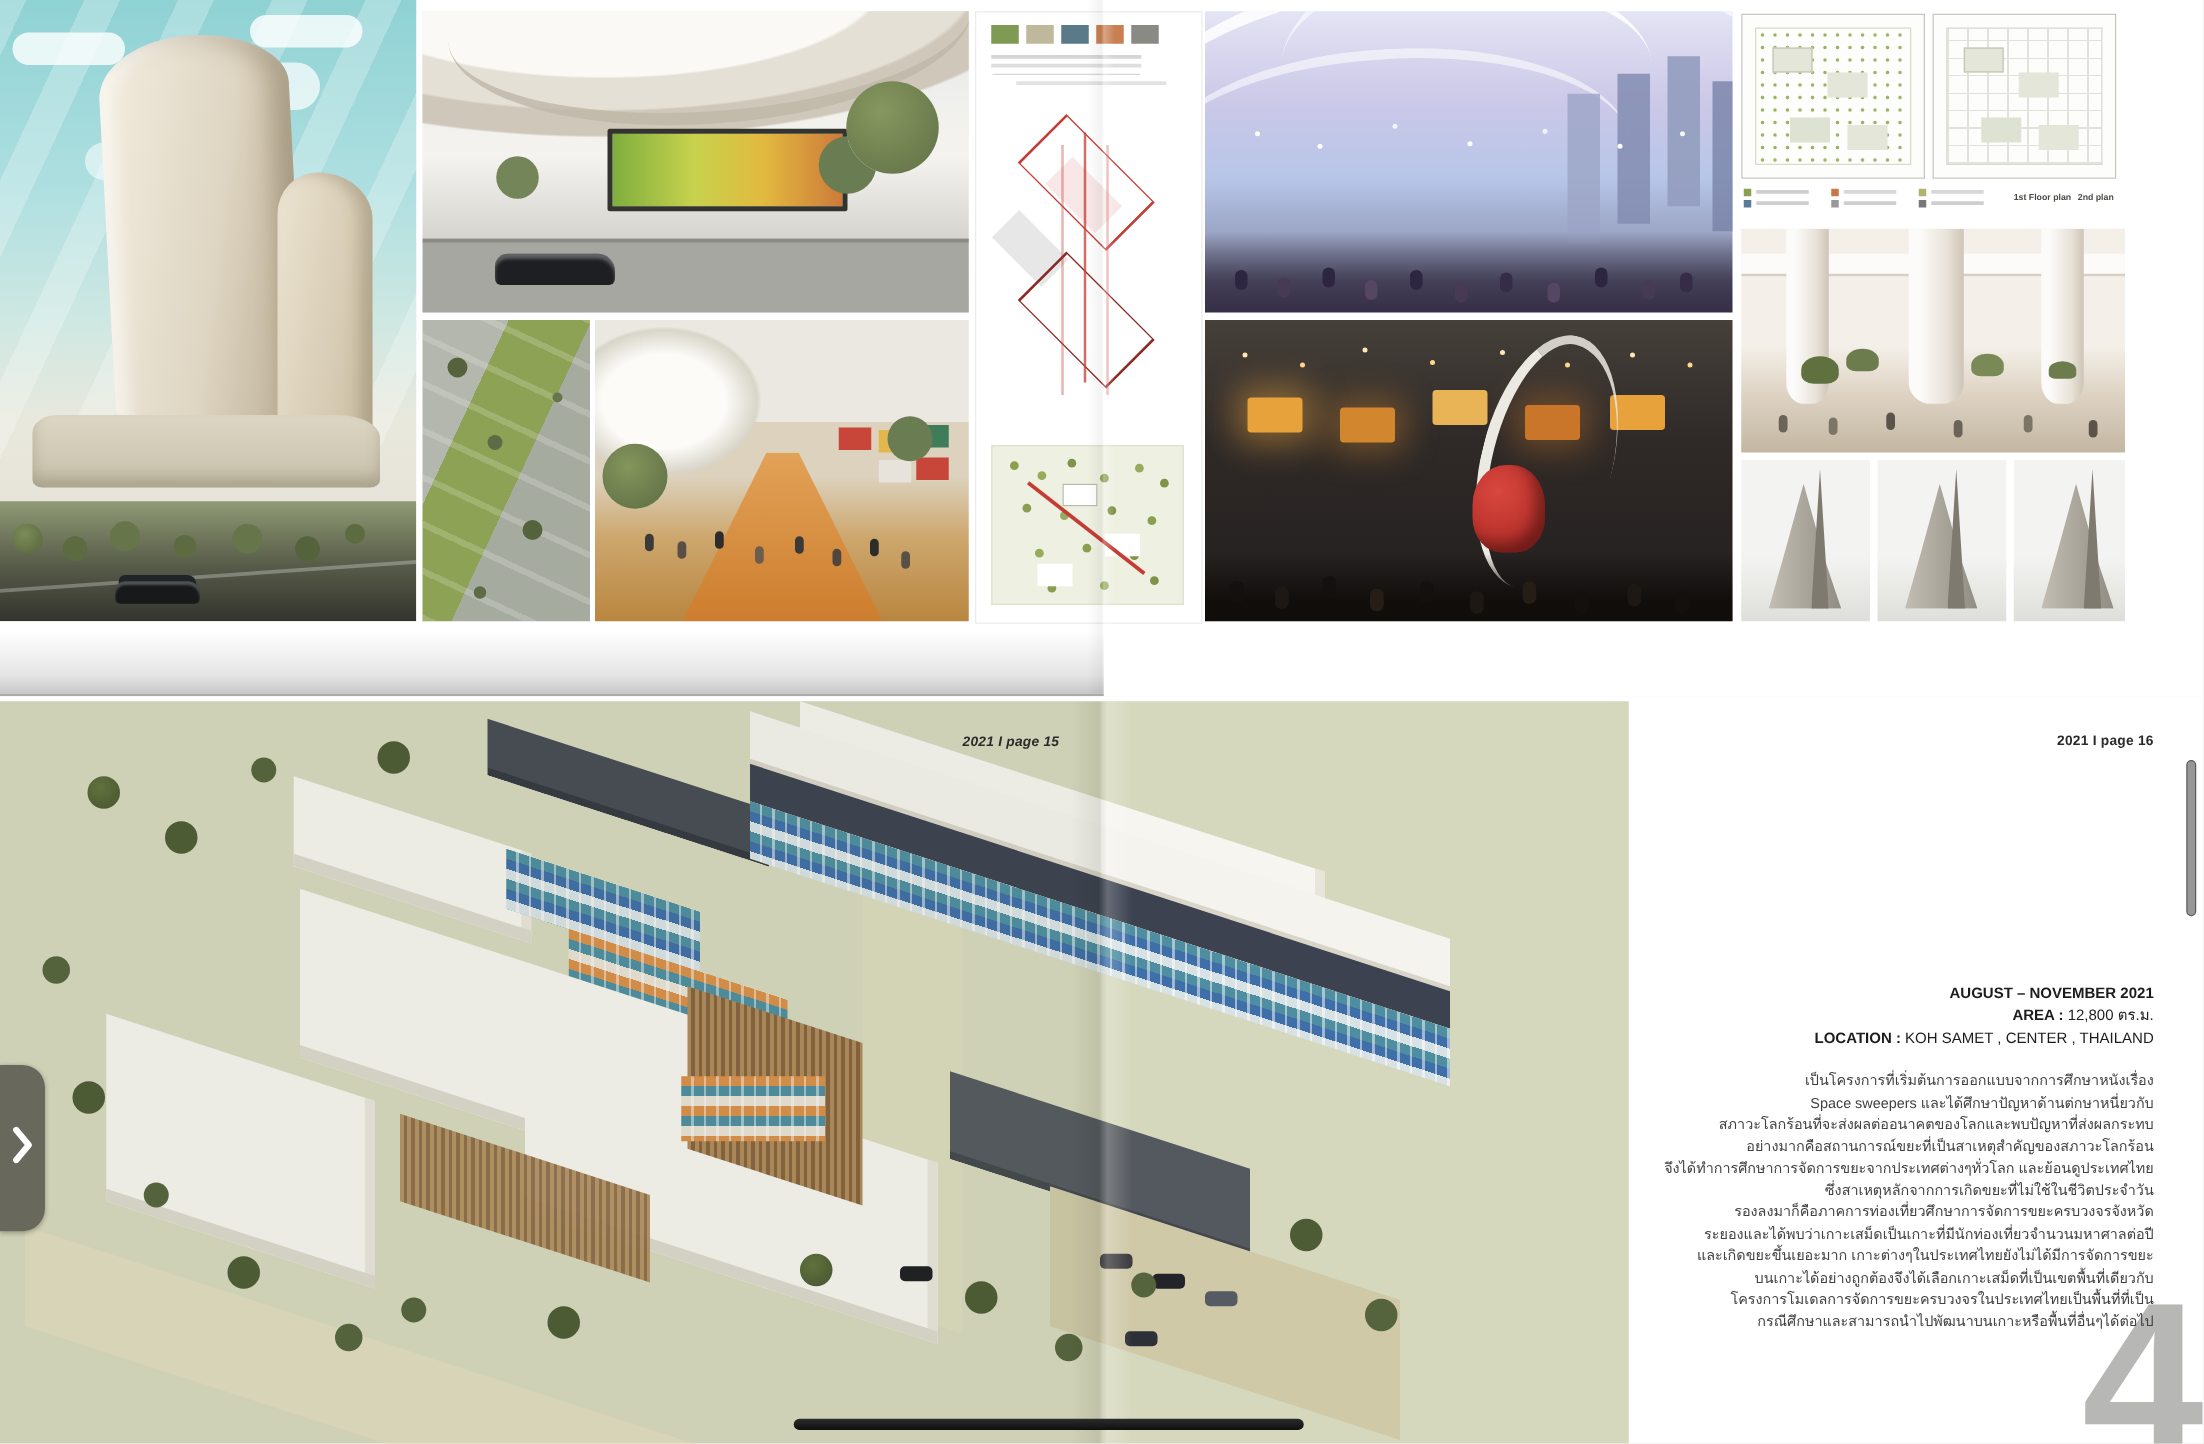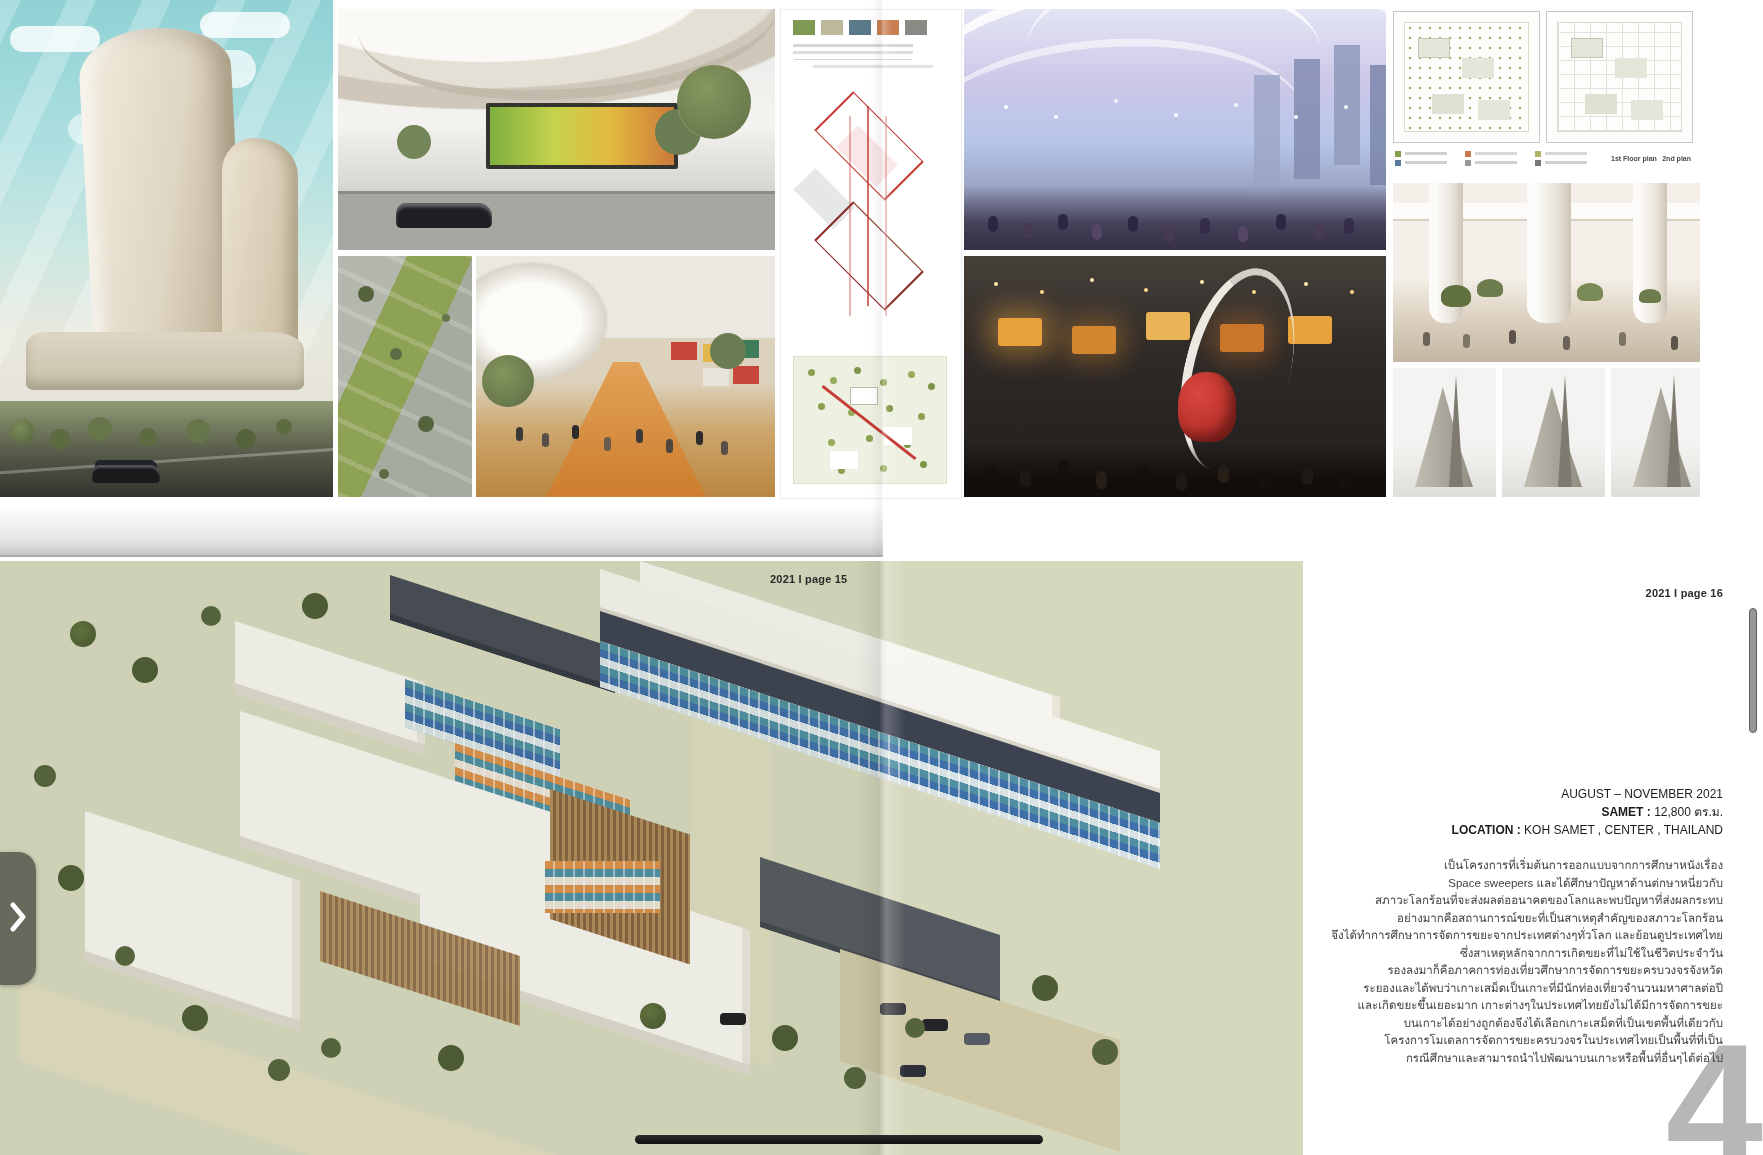--- a/index.html
+++ b/index.html
@@ -182,26 +182,26 @@
   .mosaic-warm{background-image:repeating-linear-gradient(90deg,rgba(255,255,255,0) 0 8px,rgba(255,255,255,.45) 8px 10px),
     repeating-linear-gradient(180deg,#d98f4a 0 8px,#4e8ea0 8px 16px,#e8e2d4 16px 24px);}
   .wood{background:repeating-linear-gradient(90deg,#b08a5a 0 3px,#85633e 3px 6px);}
   .sand{background:#e2dcc0;opacity:.8;}
   .palm{position:absolute;width:26px;height:26px;border-radius:50%;background:radial-gradient(circle at 40% 35%,#63743f,#46542e);z-index:3;}
   #palms-a{left:70px;top:60px;box-shadow:62px 36px 0 0 #4d5c34,128px -18px 0 -3px #55643c,232px -28px 0 0 #4d5c34,-38px 142px 0 -2px #55643c,-12px 244px 0 0 #4d5c34,42px 322px 0 -3px #55643c,112px 384px 0 0 #4d5c34,196px 436px 0 -2px #55643c;}
   #palms-b{left:640px;top:442px;box-shadow:132px 22px 0 0 #4d5c34,262px 12px 0 -3px #55643c,392px -28px 0 0 #4d5c34,202px 62px 0 -2px #55643c,-202px 42px 0 0 #4d5c34,-322px 32px 0 -3px #55643c,452px 36px 0 0 #55643c;}
   .cars{position:absolute;left:880px;top:442px;width:26px;height:12px;border-radius:4px;background:#3a3a3e;z-index:3;
     box-shadow:42px 16px 0 0 #23232a,84px 30px 0 0 #565a62,20px 62px 0 0 #2e3038,-160px 10px 0 0 #1e1e22;}
   .page-label{position:absolute;font-size:11px;font-weight:bold;color:#2b2b2b;z-index:6;letter-spacing:.2px;}
-  #page15-label{left:770px;top:16px;}
+  #page15-label{left:770px;top:31px;font-style:italic;}
   #page16-label{right:40px;top:30px;}
   #info-block{position:absolute;right:40px;top:228px;text-align:right;z-index:6;color:#1c1c1c;}
   #info-block .line{font-size:12px;line-height:18px;}
   #info-block .lbl{font-weight:bold;}
-  #info-date{font-weight:normal;font-size:12.5px;}
+  #info-date{font-weight:bold;font-size:12.5px;}
   #para-block{position:absolute;right:40px;top:300px;text-align:right;z-index:6;color:#414141;
     font-size:11.5px;line-height:17.5px;}
   #title-block{position:absolute;right:40px;top:546px;text-align:right;z-index:6;color:#161616;}
   #title-line1{font-size:22px;font-weight:bold;letter-spacing:.2px;}
   #title-line2{font-size:18px;font-weight:bold;margin-top:3px;letter-spacing:.2px;}
   #chapter-number{position:absolute;right:0px;top:460px;font-size:175px;line-height:1;font-weight:bold;color:#b7b7b5;z-index:5;}
 
   
   #nav-next{position:absolute;left:0;top:852px;width:36px;height:133px;background:rgba(99,98,89,.95);
     border-radius:0 18px 18px 0;z-index:20;display:flex;align-items:center;justify-content:center;
@@ -365,21 +365,21 @@
       <div class="fold-line"></div>
     </div>
 
     <div class="page-label" id="page15-label">2021 I page 15</div>
     <div class="page-label" id="page16-label">2021 I page 16</div>
 
     <div id="chapter-number">4</div>
 
     <div id="info-block">
       <div class="line" id="info-date">AUGUST – NOVEMBER 2021</div>
-      <div class="line"><span class="lbl">SAMET :</span> <span>12,800 ตร.ม.</span></div>
+      <div class="line"><span class="lbl">AREA :</span> <span>12,800 ตร.ม.</span></div>
       <div class="line"><span class="lbl">LOCATION :</span> <span>KOH SAMET , CENTER , THAILAND</span></div>
     </div>
 
     <div id="para-block">
       <div>เป็นโครงการที่เริ่มต้นการออกแบบจากการศึกษาหนังเรื่อง</div>
       <div>Space sweepers และได้ศึกษาปัญหาด้านต่กษาหนี่ยวกับ</div>
       <div>สภาวะโลกร้อนที่จะส่งผลต่ออนาคตของโลกและพบปัญหาที่ส่งผลกระทบ</div>
       <div>อย่างมากคือสถานการณ์ขยะที่เป็นสาเหตุสำคัญของสภาวะโลกร้อน</div>
       <div>จึงได้ทำการศึกษาการจัดการขยะจากประเทศต่างๆทั่วโลก และย้อนดูประเทศไทย</div>
       <div>ซึ่งสาเหตุหลักจากการเกิดขยะที่ไม่ใช้ในชีวิตประจำวัน</div>

